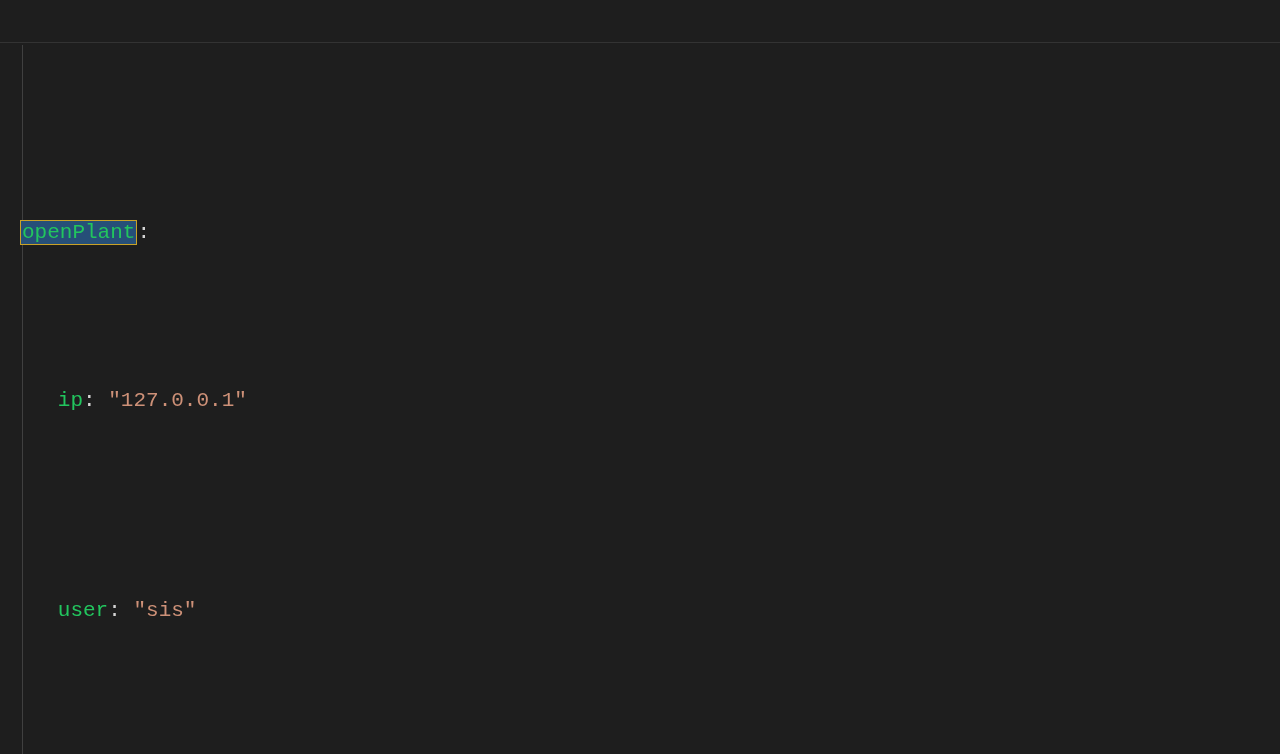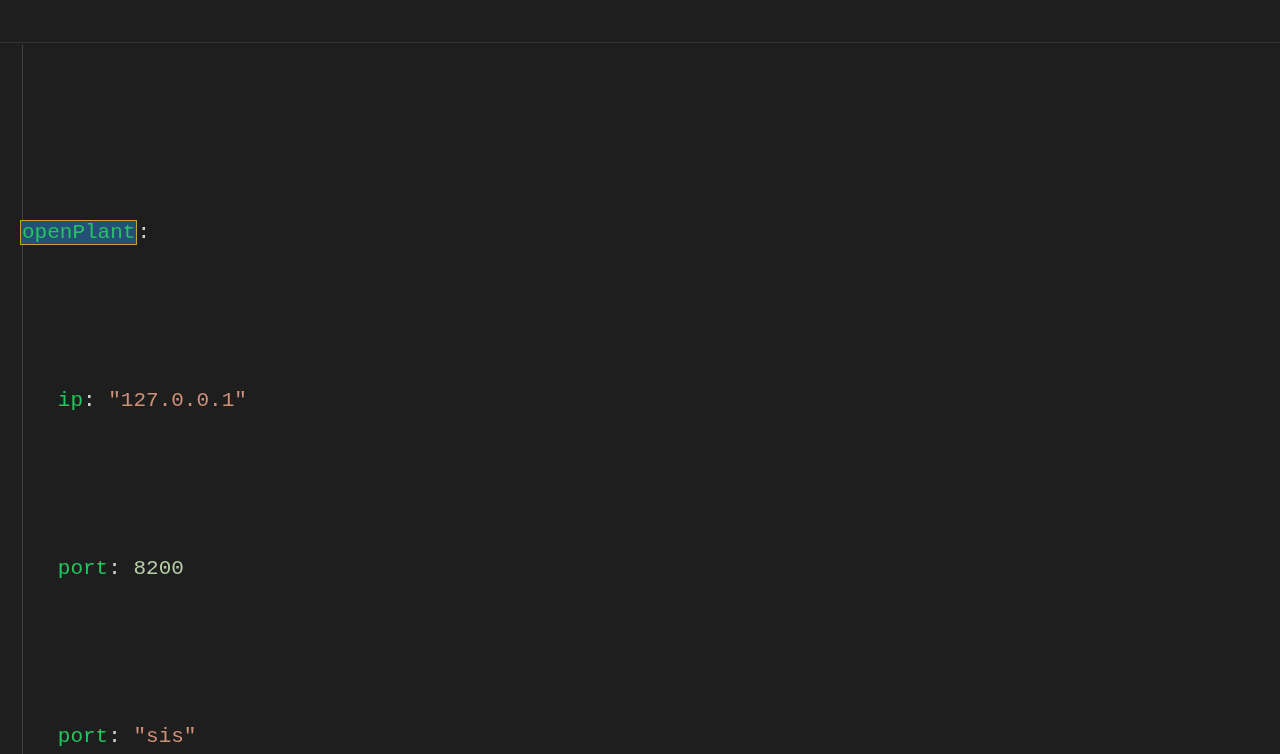--- a/index.html
+++ b/index.html
@@ -55,23 +55,22 @@
 <body>
 
 <div class="editor">
   <div class="hr-top"></div>
   <div class="indent-guide"></div>
 
   <span class="line"><span class="key sel-box">openPlant</span><span class="colon">:</span></span>
 
   <span class="line"><span>   </span><span class="key">ip</span><span class="colon">:</span><span> </span><span class="string">"127.0.0.1"</span></span>
 
-  <span class="line"><span>   </span><span class="key">port</span><span class="colon">:</span><span> </span><span class="num">8200</span></span>
 
-  <span class="line"><span>   </span><span class="key">port</span><span class="colon">:</span><span> </span><span class="string">"sis"</span></span>
+  <span class="line"><span>   </span><span class="key">user</span><span class="colon">:</span><span> </span><span class="string">"sis"</span></span>
 
   
 
   
 
   
 
   
 
   

